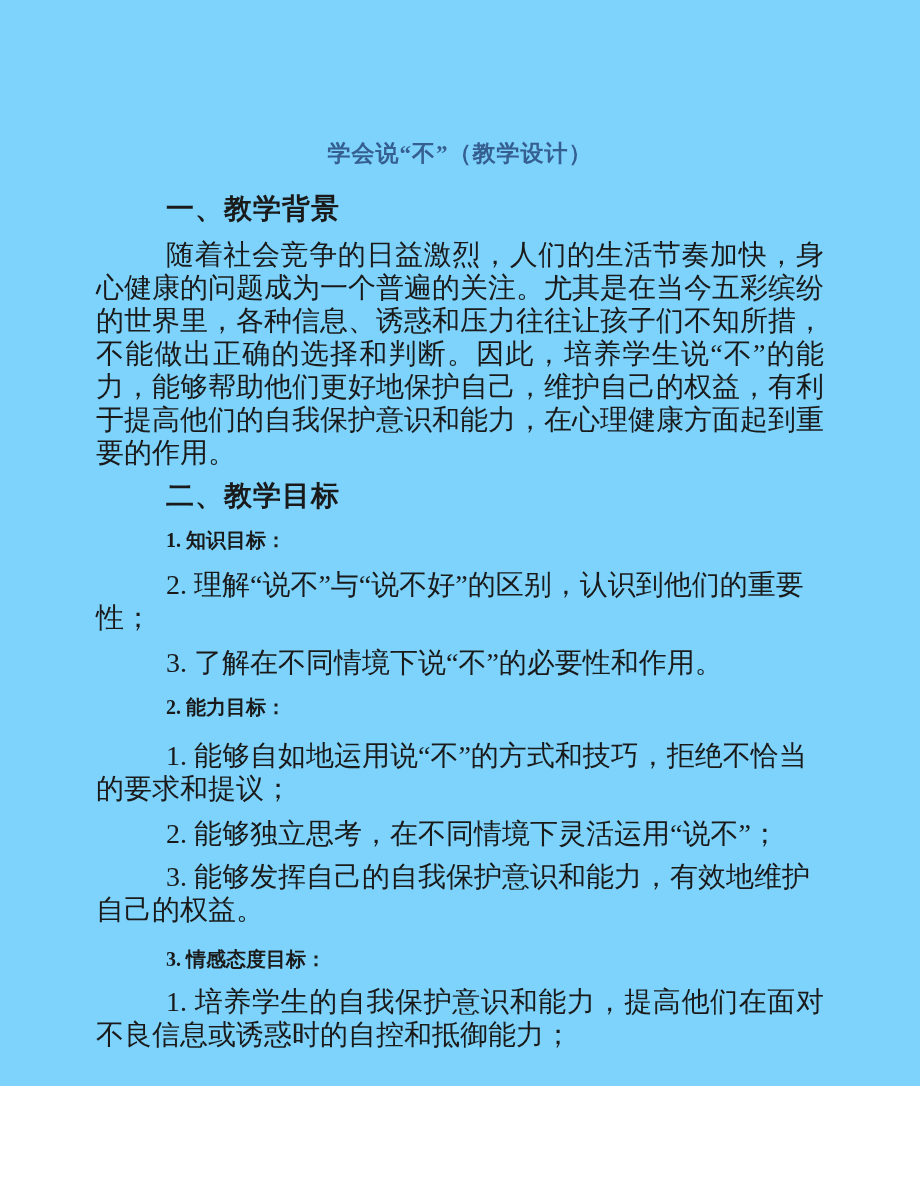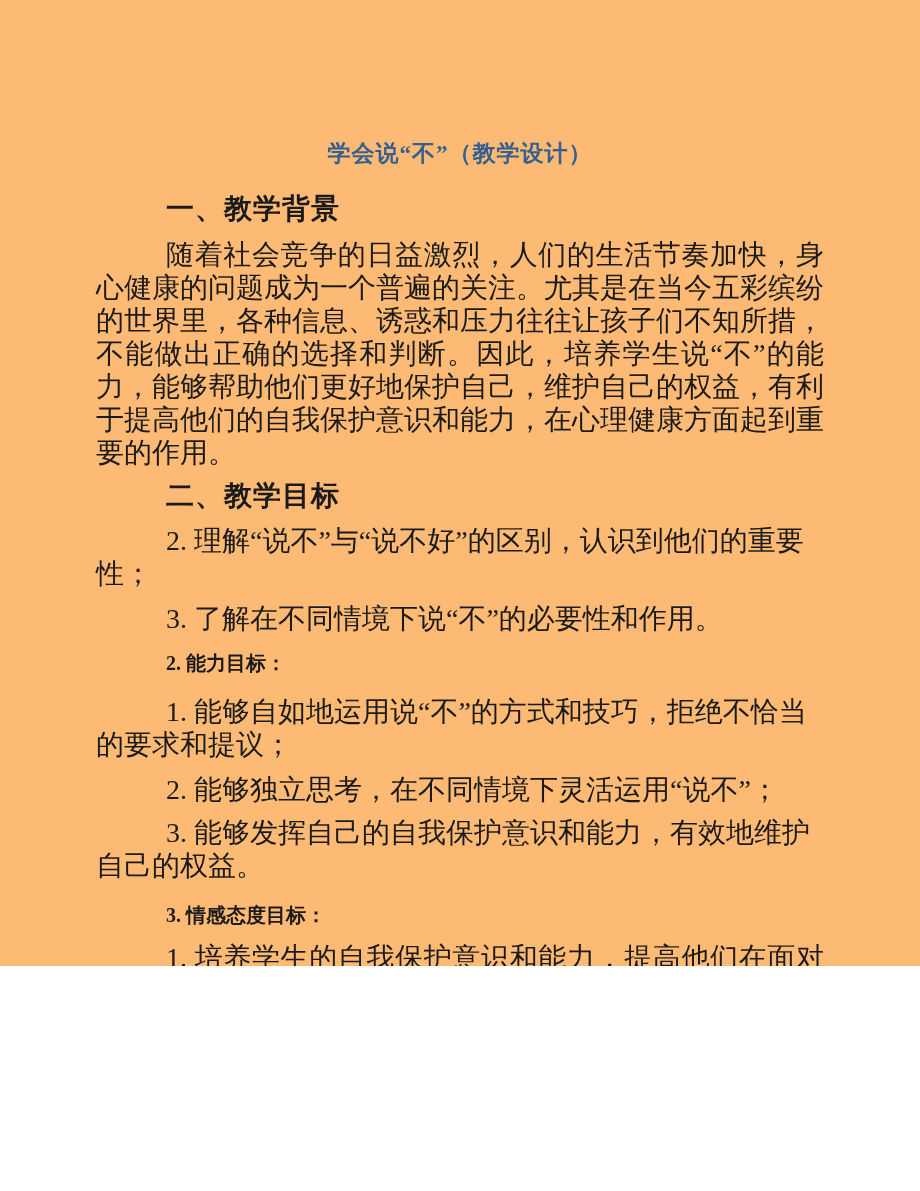--- a/index.html
+++ b/index.html
@@ -1,21 +1,21 @@
 <!DOCTYPE html>
 <html lang="zh"><head>
 <meta charset="utf-8">
 <style>
   html, body { margin: 0; padding: 0; background: #ffffff; }
   .page {
     position: relative;
     width: 920px;
-    height: 966px;
+    height: 1086px;
     margin: 0 auto;
-    background: #fdba74;
+    background: #7dd3fc;
     box-sizing: border-box;
     padding: 138px 96px 0 96px;
     font-family: "Liberation Serif", "DejaVu Serif", serif;
     color: #1a1a1a;
     overflow: hidden;
   }
   .doc-title {
     font-size: 23px;
     line-height: 32px;
     font-weight: 700;
@@ -59,20 +59,21 @@
 <div class="page">
 
   <div class="doc-title" style="color: rgb(54, 95, 145);">学会说“不”（教学设计）</div>
 
   <div class="sec-heading mb13">一、教学背景</div>
 
   <p class="body-par justify mb10">随着社会竞争的日益激烈，人们的生活节奏加快，身心健康的问题成为一个普遍的关注。尤其是在当今五彩缤纷的世界里，各种信息、诱惑和压力往往让孩子们不知所措，不能做出正确的选择和判断。因此，培养学生说“不”的能力，能够帮助他们更好地保护自己，维护自己的权益，有利于提高他们的自我保护意识和能力，在心理健康方面起到重要的作用。</p>
 
   <div class="sec-heading">二、教学目标</div>
 
+  <div class="sub-heading mb11">1. 知识目标：</div>
 
 
   <p class="body-par">2. 理解“说不”与“说不好”的区别，认识到他们的重要性；</p>
 
   <p class="body-par">3. 了解在不同情境下说“不”的必要性和作用。</p>
 
   <div class="sub-heading mb15">2. 能力目标：</div>
 
   <p class="body-par">1. 能够自如地运用说“不”的方式和技巧，拒绝不恰当的要求和提议；</p>
 

